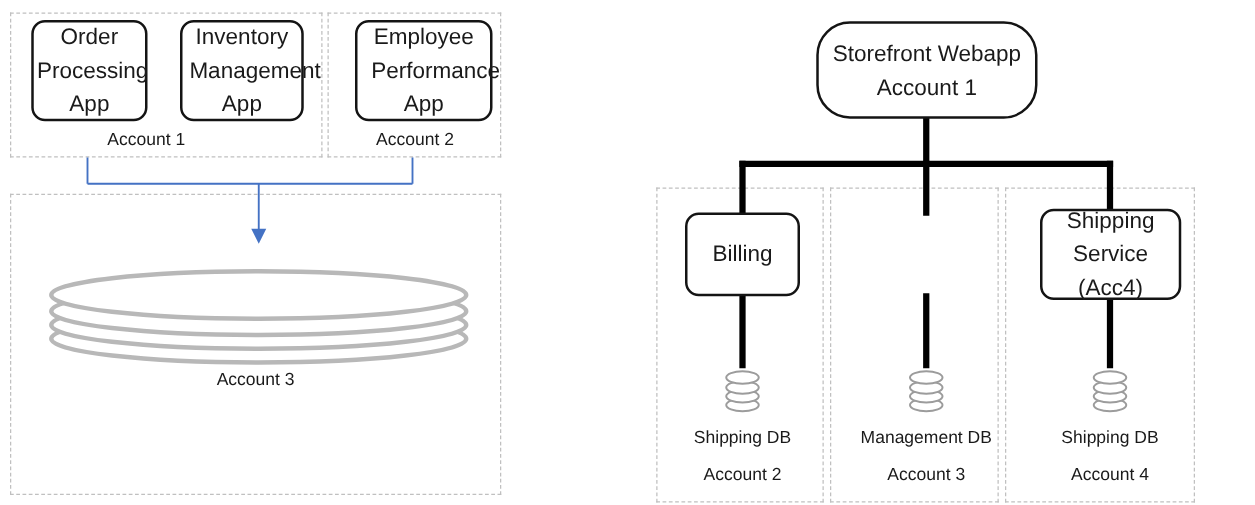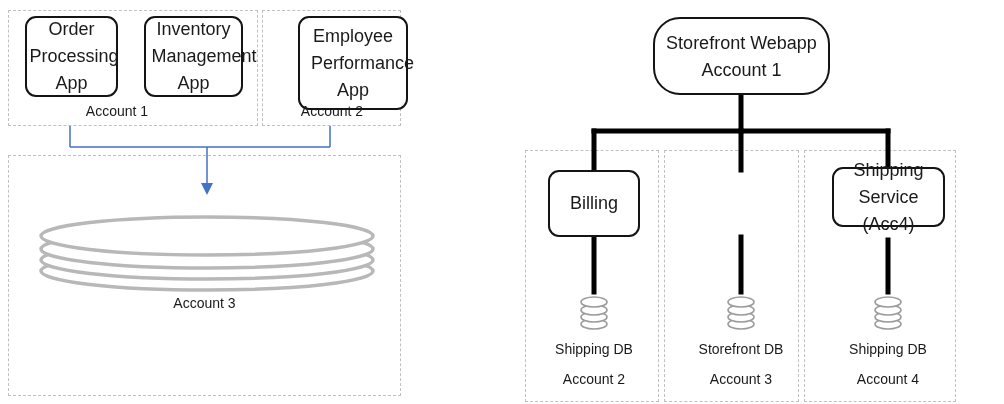--- a/index.html
+++ b/index.html
@@ -39,21 +39,21 @@
   <div class="dashed" style="left:8px; top:10px; width:250px; height:116px;"></div>
   <div class="dashed" style="left:262px; top:10px; width:139px; height:116px;"></div>
   <div class="dashed" style="left:8px; top:155px; width:393px; height:241px;"></div>
 
   <div class="node" style="left:25px; top:16px; width:93px; height:81px;">
     <span class="inner">Order Processing App</span>
   </div>
   <div class="node" style="left:144px; top:16px; width:99px; height:81px;">
     <span class="inner">Inventory Management App</span>
   </div>
-  <div class="node" style="left:284px; top:16px; width:110px; height:94px;margin-left:14px;">
+  <div class="node" style="left:284px; top:16px; width:110px; height:81px;">
     <span class="inner">Employee Performance App</span>
   </div>
 
   <div class="lbl" style="left:62px; top:103px; width:110px;">Account 1</div>
   <div class="lbl" style="left:277px; top:103px; width:110px;">Account 2</div>
 
   <svg class="icon-abs" style="left:32px; top:212px;" width="350" height="82" viewBox="0 0 350 82">
     <ellipse cx="175" cy="59" rx="166" ry="19" fill="#ffffff" stroke="#b8b8b8" stroke-width="3.5"></ellipse>
     <ellipse cx="175" cy="48" rx="166" ry="19" fill="#ffffff" stroke="#b8b8b8" stroke-width="3.5"></ellipse>
     <ellipse cx="175" cy="37" rx="166" ry="19" fill="#ffffff" stroke="#b8b8b8" stroke-width="3.5"></ellipse>
@@ -69,21 +69,21 @@
   <div class="dashed" style="left:804px; top:150px; width:152px; height:252px;"></div>
 
   <div class="node node-twolines" style="left:653px; top:17px; width:177px; height:78px;border-radius:27px;">
     <span>Storefront Webapp</span>
     <span>Account 1</span>
   </div>
 
   <div class="node" style="left:548px; top:170px; width:92px; height:67px;">
     <span class="inner-narrow">Billing</span>
   </div>
-  <div class="node" style="left:832px; top:167px; width:113px; height:60px;">
+  <div class="node" style="left:832px; top:167px; width:113px; height:73px;">
     <span class="inner-narrow">Shipping Service (Acc4)</span>
   </div>
 
   <svg class="icon-abs" style="left:579px; top:291px;" width="30" height="40" viewBox="0 0 30 40">
     <ellipse cx="15" cy="33" rx="13" ry="5" fill="#ffffff" stroke="#9c9c9c" stroke-width="1.6"></ellipse>
     <ellipse cx="15" cy="26" rx="13" ry="5" fill="#ffffff" stroke="#9c9c9c" stroke-width="1.6"></ellipse>
     <ellipse cx="15" cy="19" rx="13" ry="5" fill="#ffffff" stroke="#9c9c9c" stroke-width="1.6"></ellipse>
     <ellipse cx="15" cy="11" rx="13" ry="5" fill="#ffffff" stroke="#9c9c9c" stroke-width="1.6"></ellipse>
   </svg>
   <svg class="icon-abs" style="left:726px; top:291px;" width="30" height="40" viewBox="0 0 30 40">
@@ -93,21 +93,21 @@
     <ellipse cx="15" cy="11" rx="13" ry="5" fill="#ffffff" stroke="#9c9c9c" stroke-width="1.6"></ellipse>
   </svg>
   <svg class="icon-abs" style="left:873px; top:291px;" width="30" height="40" viewBox="0 0 30 40">
     <ellipse cx="15" cy="33" rx="13" ry="5" fill="#ffffff" stroke="#9c9c9c" stroke-width="1.6"></ellipse>
     <ellipse cx="15" cy="26" rx="13" ry="5" fill="#ffffff" stroke="#9c9c9c" stroke-width="1.6"></ellipse>
     <ellipse cx="15" cy="19" rx="13" ry="5" fill="#ffffff" stroke="#9c9c9c" stroke-width="1.6"></ellipse>
     <ellipse cx="15" cy="11" rx="13" ry="5" fill="#ffffff" stroke="#9c9c9c" stroke-width="1.6"></ellipse>
   </svg>
 
   <div class="lbl db-label" style="left:528px; top:341px; width:132px;">Shipping DB</div>
-  <div class="lbl db-label" style="left:675px; top:341px; width:132px;">Storefront DB</div>
+  <div class="lbl db-label" style="left:675px; top:341px; width:132px;">Management DB</div>
   <div class="lbl db-label" style="left:818px; top:341px; width:140px;">Shipping DB</div>
 
   <div class="lbl" style="left:528px; top:371px; width:132px;">Account 2</div>
   <div class="lbl" style="left:675px; top:371px; width:132px;">Account 3</div>
   <div class="lbl" style="left:818px; top:371px; width:140px;">Account 4</div>
 
   <svg class="overlay" viewBox="0 0 1004 404">
 
     <g stroke="#4472c4" stroke-width="1.5" fill="none">
       <path d="M70,126 V147 M330,126 V147 M70,147 H330 M207,147 V184"></path>

